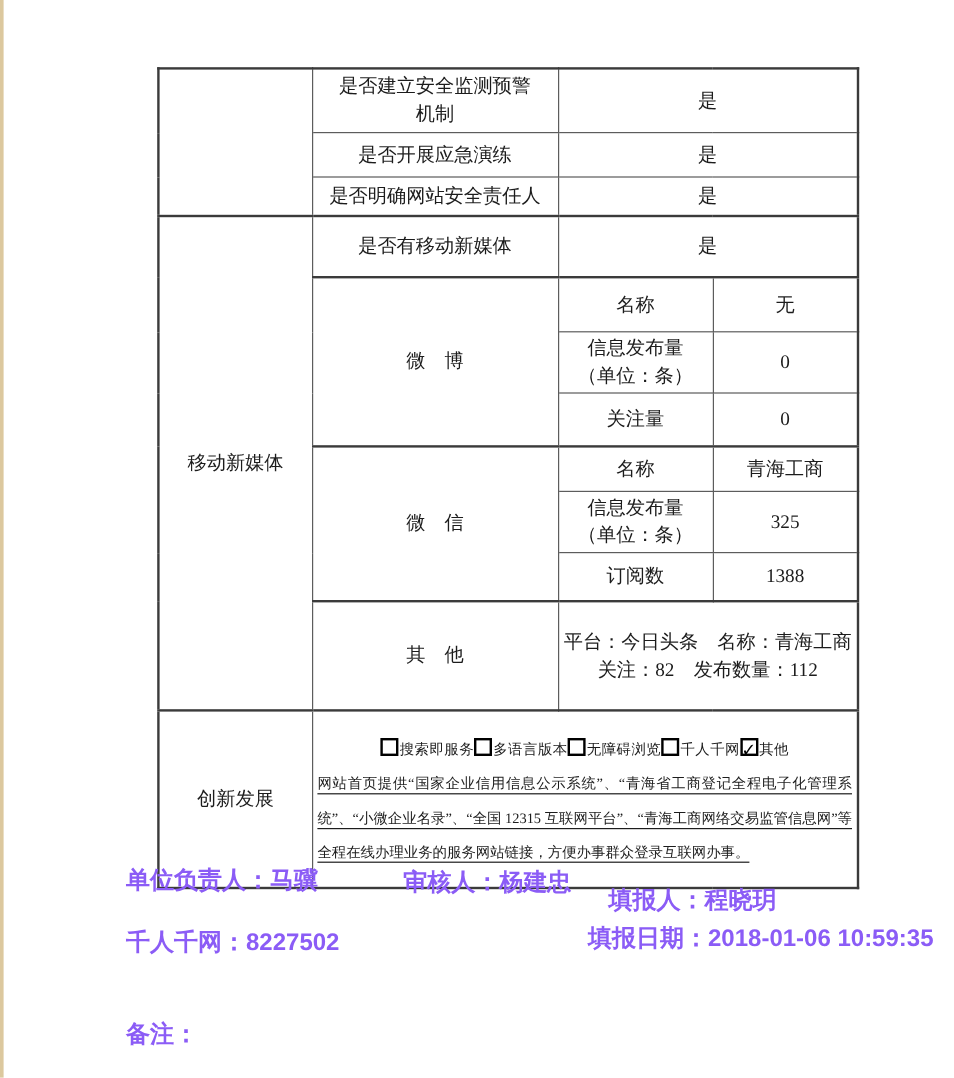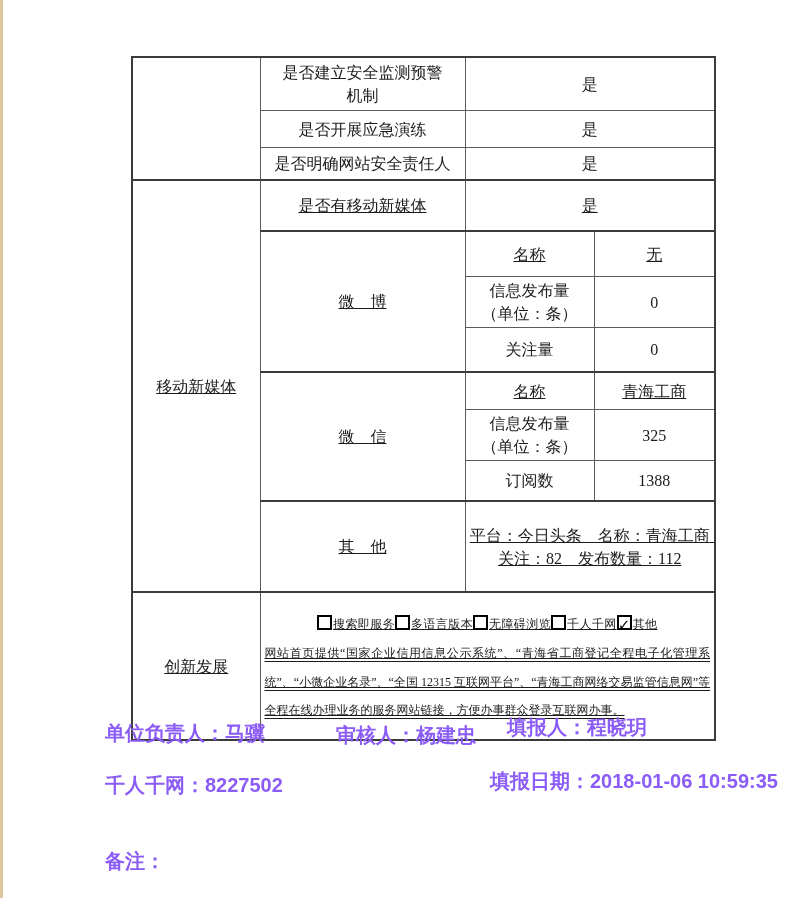--- a/index.html
+++ b/index.html
@@ -15,21 +15,21 @@
     border-collapse:collapse;table-layout:fixed;
     border:2px solid #3b3b3b;
   }
   table.report td{
     border:1px solid #5c5c5c;
     text-align:center;vertical-align:middle;
     font-size:16px;line-height:23px;
     padding:2px 4px;
     overflow:hidden;
   }
-  tr.section > td{border-top:2px solid #3b3b3b;text-decoration:underline;}
+  tr.section > td{border-top:2px solid #3b3b3b;}
   .h48 {height:48px;} .h32 {height:32px;} .h27 {height:27px;}
   .h45 {height:45px;} .h40 {height:40px;} .h39 {height:39px;}
   .h46 {height:46px;} .h35 {height:35px;} .h85 {height:85px;}
   .h142{height:142px;}
   td.other-val{
     text-align:left;padding:2px 12px;line-height:27px;
   }
   td.innov-cell{vertical-align:top;text-align:left;padding:6px 10px 4px 10px;}
   .cb-line{white-space:nowrap;line-height:30px;font-size:12px;letter-spacing:0.4px;margin-top:2px;}
   .cb-opt{display:inline;}
@@ -47,21 +47,21 @@
     text-decoration:underline;text-underline-offset:4px;
     text-decoration-thickness:1px;
   }
   
   .ffield{
     position:absolute;font-family:"Liberation Sans","DejaVu Sans",sans-serif;
     font-weight:bold;font-size:20px;color:#8b5cf6;white-space:nowrap;
   }
   .f-resp  {left:105px;top:720px;}
   .f-audit {left:336px;top:722px;}
-  .f-fill  {left:507px;top:714px;}
+  .f-fill  {left:507px;top:737px;}
   .f-phone {left:105px;top:772px;}
   .f-date  {left:490px;top:768px;}
   .f-remark{left:105px;top:824px;margin-top:24px;}
 </style>
 </head>
 <body>
 
 <div class="edge-left"></div>
 
 <table class="report">

